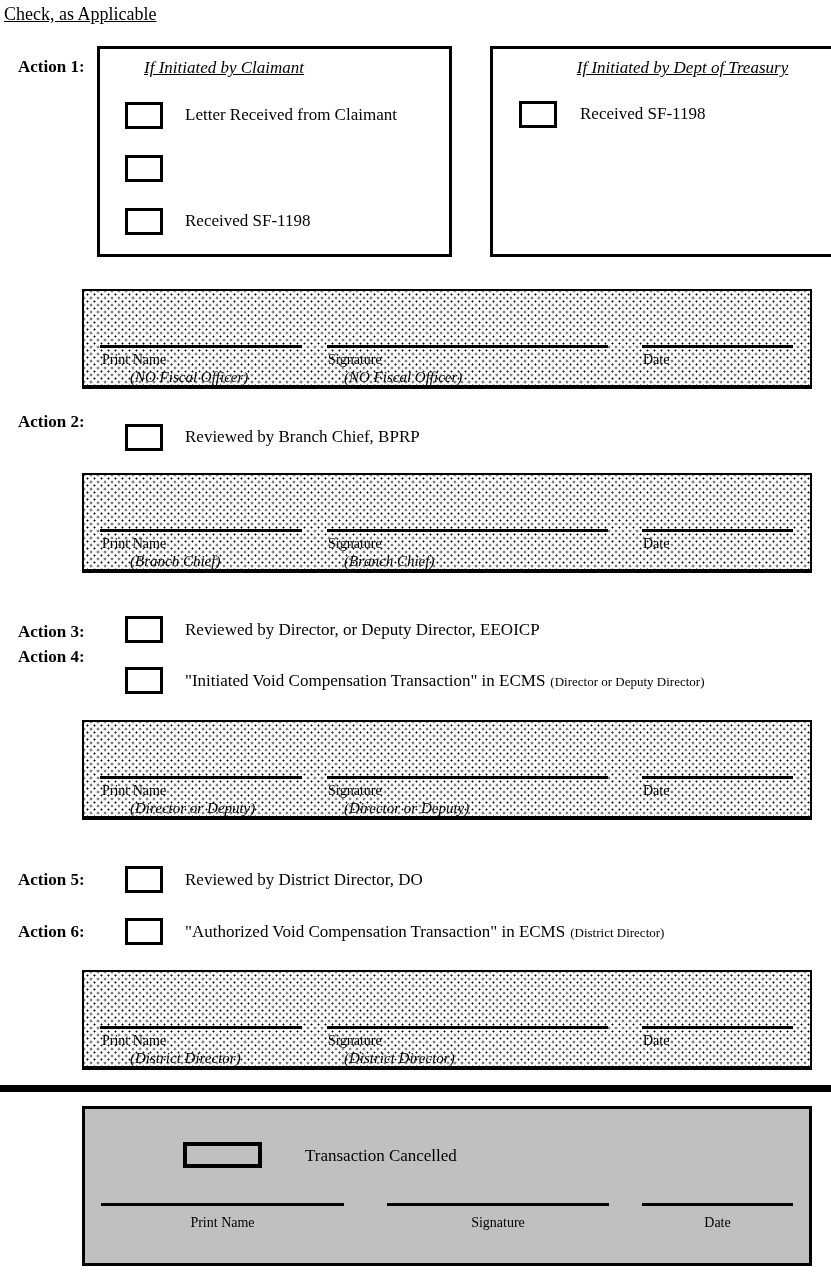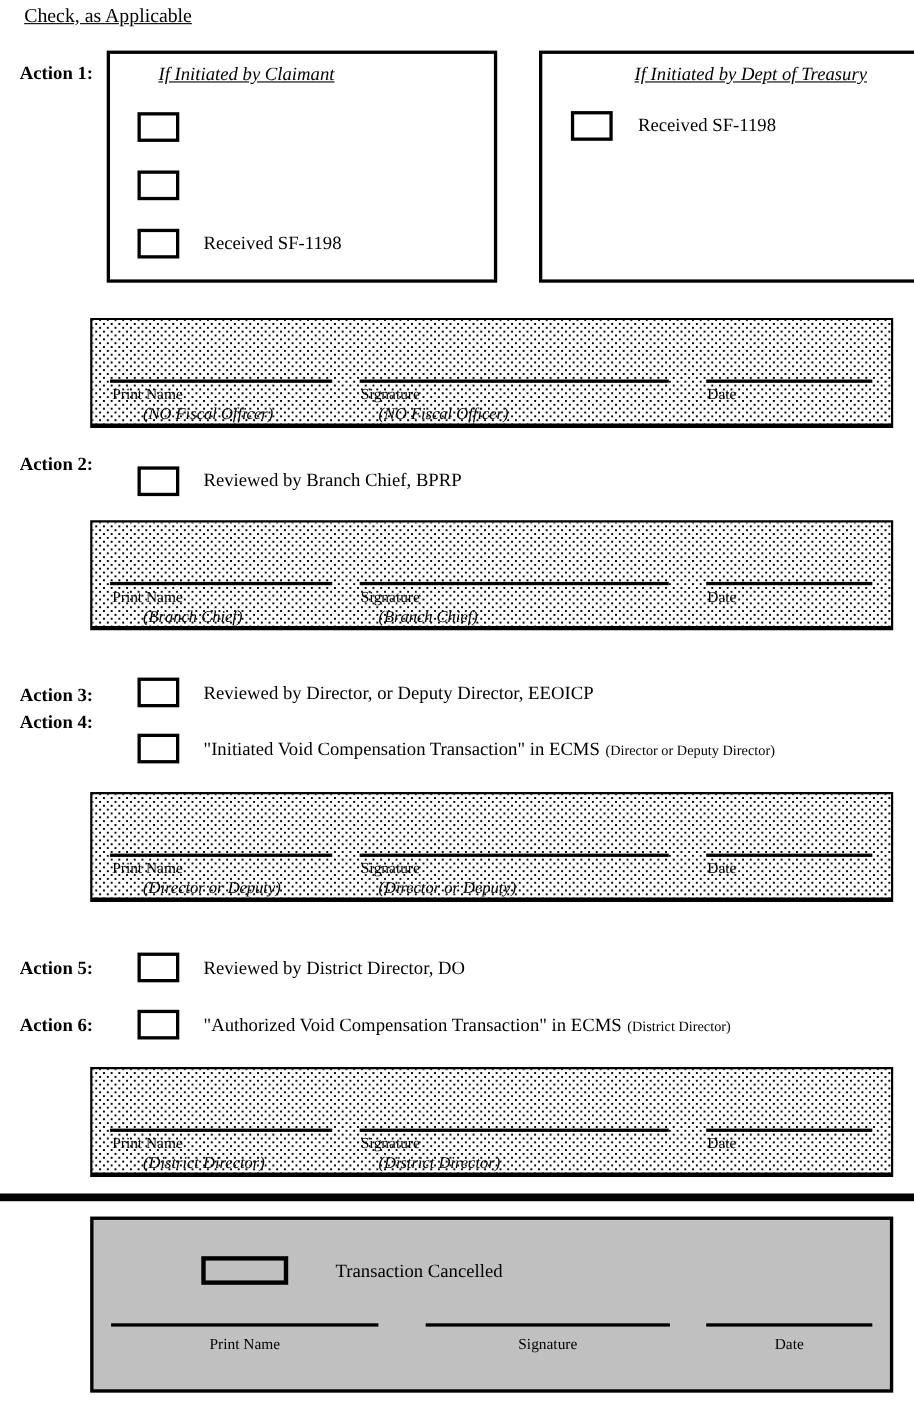--- a/index.html
+++ b/index.html
@@ -7,21 +7,21 @@
   .page {
     position: relative;
     width: 831px;
     height: 1274px;
     background: var(--paper, #ffffff);
     font-family: "Liberation Serif", serif;
     color: var(--ink, #000000);
     overflow: hidden;
   }
   .heading {
-    position: absolute; left: 22px; top: 4px;
+    position: absolute; left: 4px; top: 4px;
     font-size: 18px; text-decoration: underline; font-family: Liberation Serif, serif;
   }
   .action-label {
     position: absolute; left: 18px;
     font-size: 17px; font-weight: bold; white-space: nowrap;
   }
   .cb {
     position: absolute;
     width: 38px; height: 27px;
     border: 3px solid var(--ink, #000);
@@ -112,20 +112,21 @@
 
 <div class="page">
 
   <div class="heading">Check, as Applicable</div>
 
   <div class="action-label" style="top:57px">Action 1:</div>
 
   <div class="box box-claimant">
     <div class="box-title"><span>If Initiated by Claimant</span></div>
     <div class="cb" style="top:53px"></div>
+    <div class="item-text" style="top:56px">Letter Received from Claimant</div>
     <div class="cb" style="top:106px"></div>
     <div class="cb" style="top:159px"></div>
     <div class="item-text" style="top:162px">Received SF-1198</div>
   </div>
 
   <div class="box box-treasury">
     <div class="box-title"><span>If Initiated by Dept of Treasury</span></div>
     <div class="cb" style="top:52px"></div>
     <div class="item-text" style="top:55px">Received SF-1198</div>
   </div>

